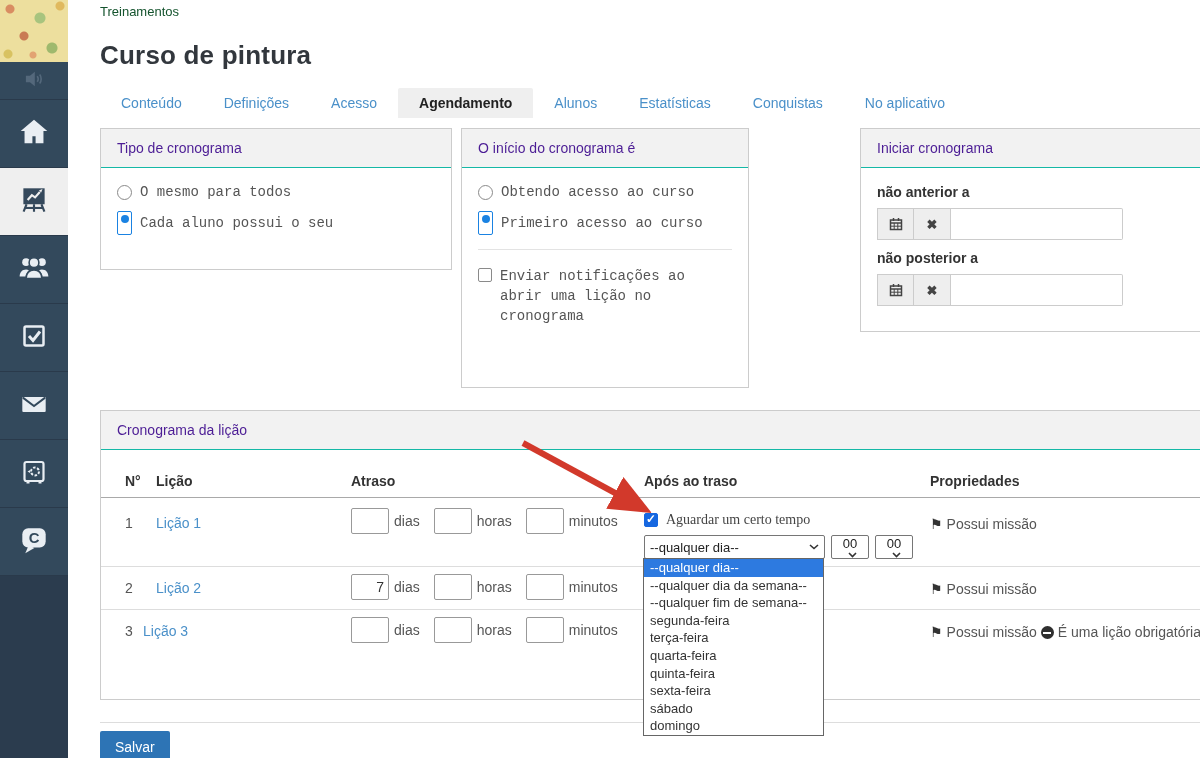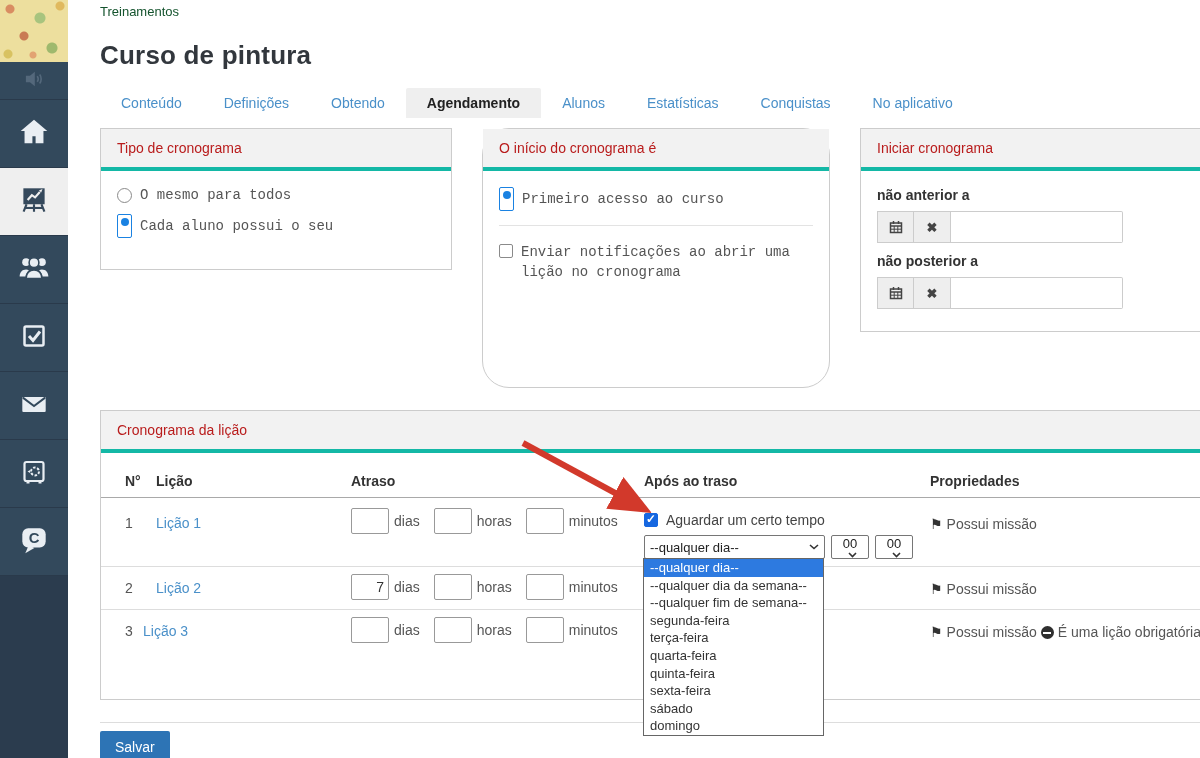--- a/index.html
+++ b/index.html
@@ -26,24 +26,24 @@
   .s-item.active { background:#efefef; }
   .s-fill { flex:1; background:#2b3c4e; }
   
   .breadcrumb { position:absolute; left:100px; top:4px; font-size:13px; color:#14532d; cursor:pointer; }
   .page-title { position:absolute; left:100px; top:40px; font-size:26px; font-weight:bold; color:#32373d; letter-spacing:.2px; }
   .tabs { position:absolute; left:100px; top:88px; display:flex; }
   .tab { padding:7px 21px; font-size:14px; color:#4a90c9; cursor:pointer; white-space:nowrap; }
   .tab.active { background:#efefef; color:#222; font-weight:bold; border-radius:2px 2px 0 0; }
   
   .panel { position:absolute; border:1px solid #ccc; background:#fff; }
-  .panel-h { background:#f2f2f2; border-bottom:4px solid #14b8a6; padding:11px 16px; font-size:14px; color:#b91c1c; }
+  .panel-h { background:#f2f2f2; border-bottom:1px solid #14b8a6; padding:11px 16px; font-size:14px; color:#4c1d95; }
   .panel-b { padding:16px; }
   #panel-type  { left:100px; top:128px; width:352px; height:142px; }
-  #panel-start { left:482px; top:128px; width:348px; height:260px;border-radius:27px; }
+  #panel-start { left:461px; top:128px; width:288px; height:260px; }
   #panel-init  { left:860px; top:128px; width:360px; height:204px; }
   .opt-row { display:flex; align-items:center; margin-bottom:11px; font-size:14px; color:#555; cursor:pointer;font-family:Liberation Mono, monospace; }
   .radio { width:15px; height:15px; border:1.5px solid #8a8a8a; border-radius:50%; margin-right:8px; flex:0 0 auto; position:relative; background:#fff; }
   .radio.sel { border-color:#1a82e2; }
   .radio.sel::after { content:""; position:absolute; left:2.5px; top:2.5px; width:8px; height:8px; border-radius:50%; background:#1a82e2; }
   .cbox { width:14px; height:14px; border:1.5px solid #8a8a8a; border-radius:2px; margin-right:8px; flex:0 0 auto; background:#fff; position:relative; }
   .cbox.checked { background:#1667e0; border-color:#1667e0; }
   .cbox.checked::after { content:"✓"; position:absolute; left:1px; top:-2px; color:#fff; font-size:12px; font-weight:bold; }
   .hr { border:none; border-top:1px solid #e3e3e3; margin:14px 0 16px 0; }
   .two-line { line-height:20px; max-width:300px; }
@@ -57,21 +57,21 @@
   #lesson-panel { left:100px; top:410px; width:1110px; height:290px; }
   .t-head { position:absolute; font-size:14px; font-weight:bold; color:#333; top:62px; }
   .t-headline { position:absolute; left:0; top:86px; width:100%; height:1px; background:#a9a9a9; }
   .t-row { position:absolute; left:0; width:100%; }
   .t-row.bt { border-top:1px solid #ddd; }
   .cell { position:absolute; font-size:14px; color:#555; }
   .lesson-link { color:#4a90c9; cursor:pointer; }
   .delay { display:flex; align-items:center; }
   .delay input { width:38px; height:26px; border:1px solid #999; border-radius:2px; margin-right:5px; text-align:right; padding-right:4px; font-size:14px; color:#333; }
   .delay .unit { margin-right:14px; font-size:14px; color:#555; }
-  .wait { display:flex; align-items:center; font-size:14px; color:#444; cursor:pointer; }
+  .wait { display:flex; align-items:center; font-size:14px; color:#444; cursor:pointer;font-family:Liberation Serif, serif; }
   .selrow { display:flex; }
   .sel { height:24px; border:1px solid #767676; border-radius:2px; background:#fff; font-size:13px; color:#222; display:flex; align-items:center; padding:0 5px; cursor:pointer; }
   .sel .txt { flex:1; }
   .sel.day { width:181px; }
   .sel.tim { width:38px; margin-left:6px;flex-direction:column; }
   .sel svg { margin-left:4px; flex:0 0 auto; }
   .props { line-height:22px; font-size:14px; color:#555; }
   .flag { color:#333; margin-right:4px; font-size:14px; }
   .minus-circle { display:inline-block; width:13px; height:13px; border-radius:50%; background:#2f2f2f; position:relative; vertical-align:-2px; margin:0 4px 0 4px; }
   .minus-circle::after { content:""; position:absolute; left:2.5px; top:5.5px; width:8px; height:2px; background:#fff; }
@@ -174,21 +174,21 @@
 
   <div class="s-fill"></div>
 </div>
 
 <div class="breadcrumb">Treinamentos</div>
 <h1 class="page-title">Curso de pintura</h1>
 
 <div class="tabs">
   <div class="tab">Conteúdo</div>
   <div class="tab">Definições</div>
-  <div class="tab">Obtendo</div>
+  <div class="tab">Acesso</div>
   <div class="tab active">Agendamento</div>
   <div class="tab">Alunos</div>
   <div class="tab">Estatísticas</div>
   <div class="tab">Conquistas</div>
   <div class="tab">No aplicativo</div>
 </div>
 
 <div class="panel" id="panel-type">
   <div class="panel-h">Tipo de cronograma</div>
   <div class="panel-b">
@@ -199,20 +199,24 @@
     <div class="opt-row">
       <span class="radio sel"></span>
       <span>Cada aluno possui o seu</span>
     </div>
   </div>
 </div>
 
 <div class="panel" id="panel-start">
   <div class="panel-h">O início do cronograma é</div>
   <div class="panel-b">
+    <div class="opt-row">
+      <span class="radio"></span>
+      <span>Obtendo acesso ao curso</span>
+    </div>
     <div class="opt-row">
       <span class="radio sel"></span>
       <span>Primeiro acesso ao curso</span>
     </div>
     <hr class="hr">
     <div class="opt-row" style="align-items:flex-start; margin-top:14px;">
       <span class="cbox" style="margin-top:2px;"></span>
       <span class="two-line">Enviar notificações ao abrir uma lição no cronograma</span>
     </div>
   </div>

